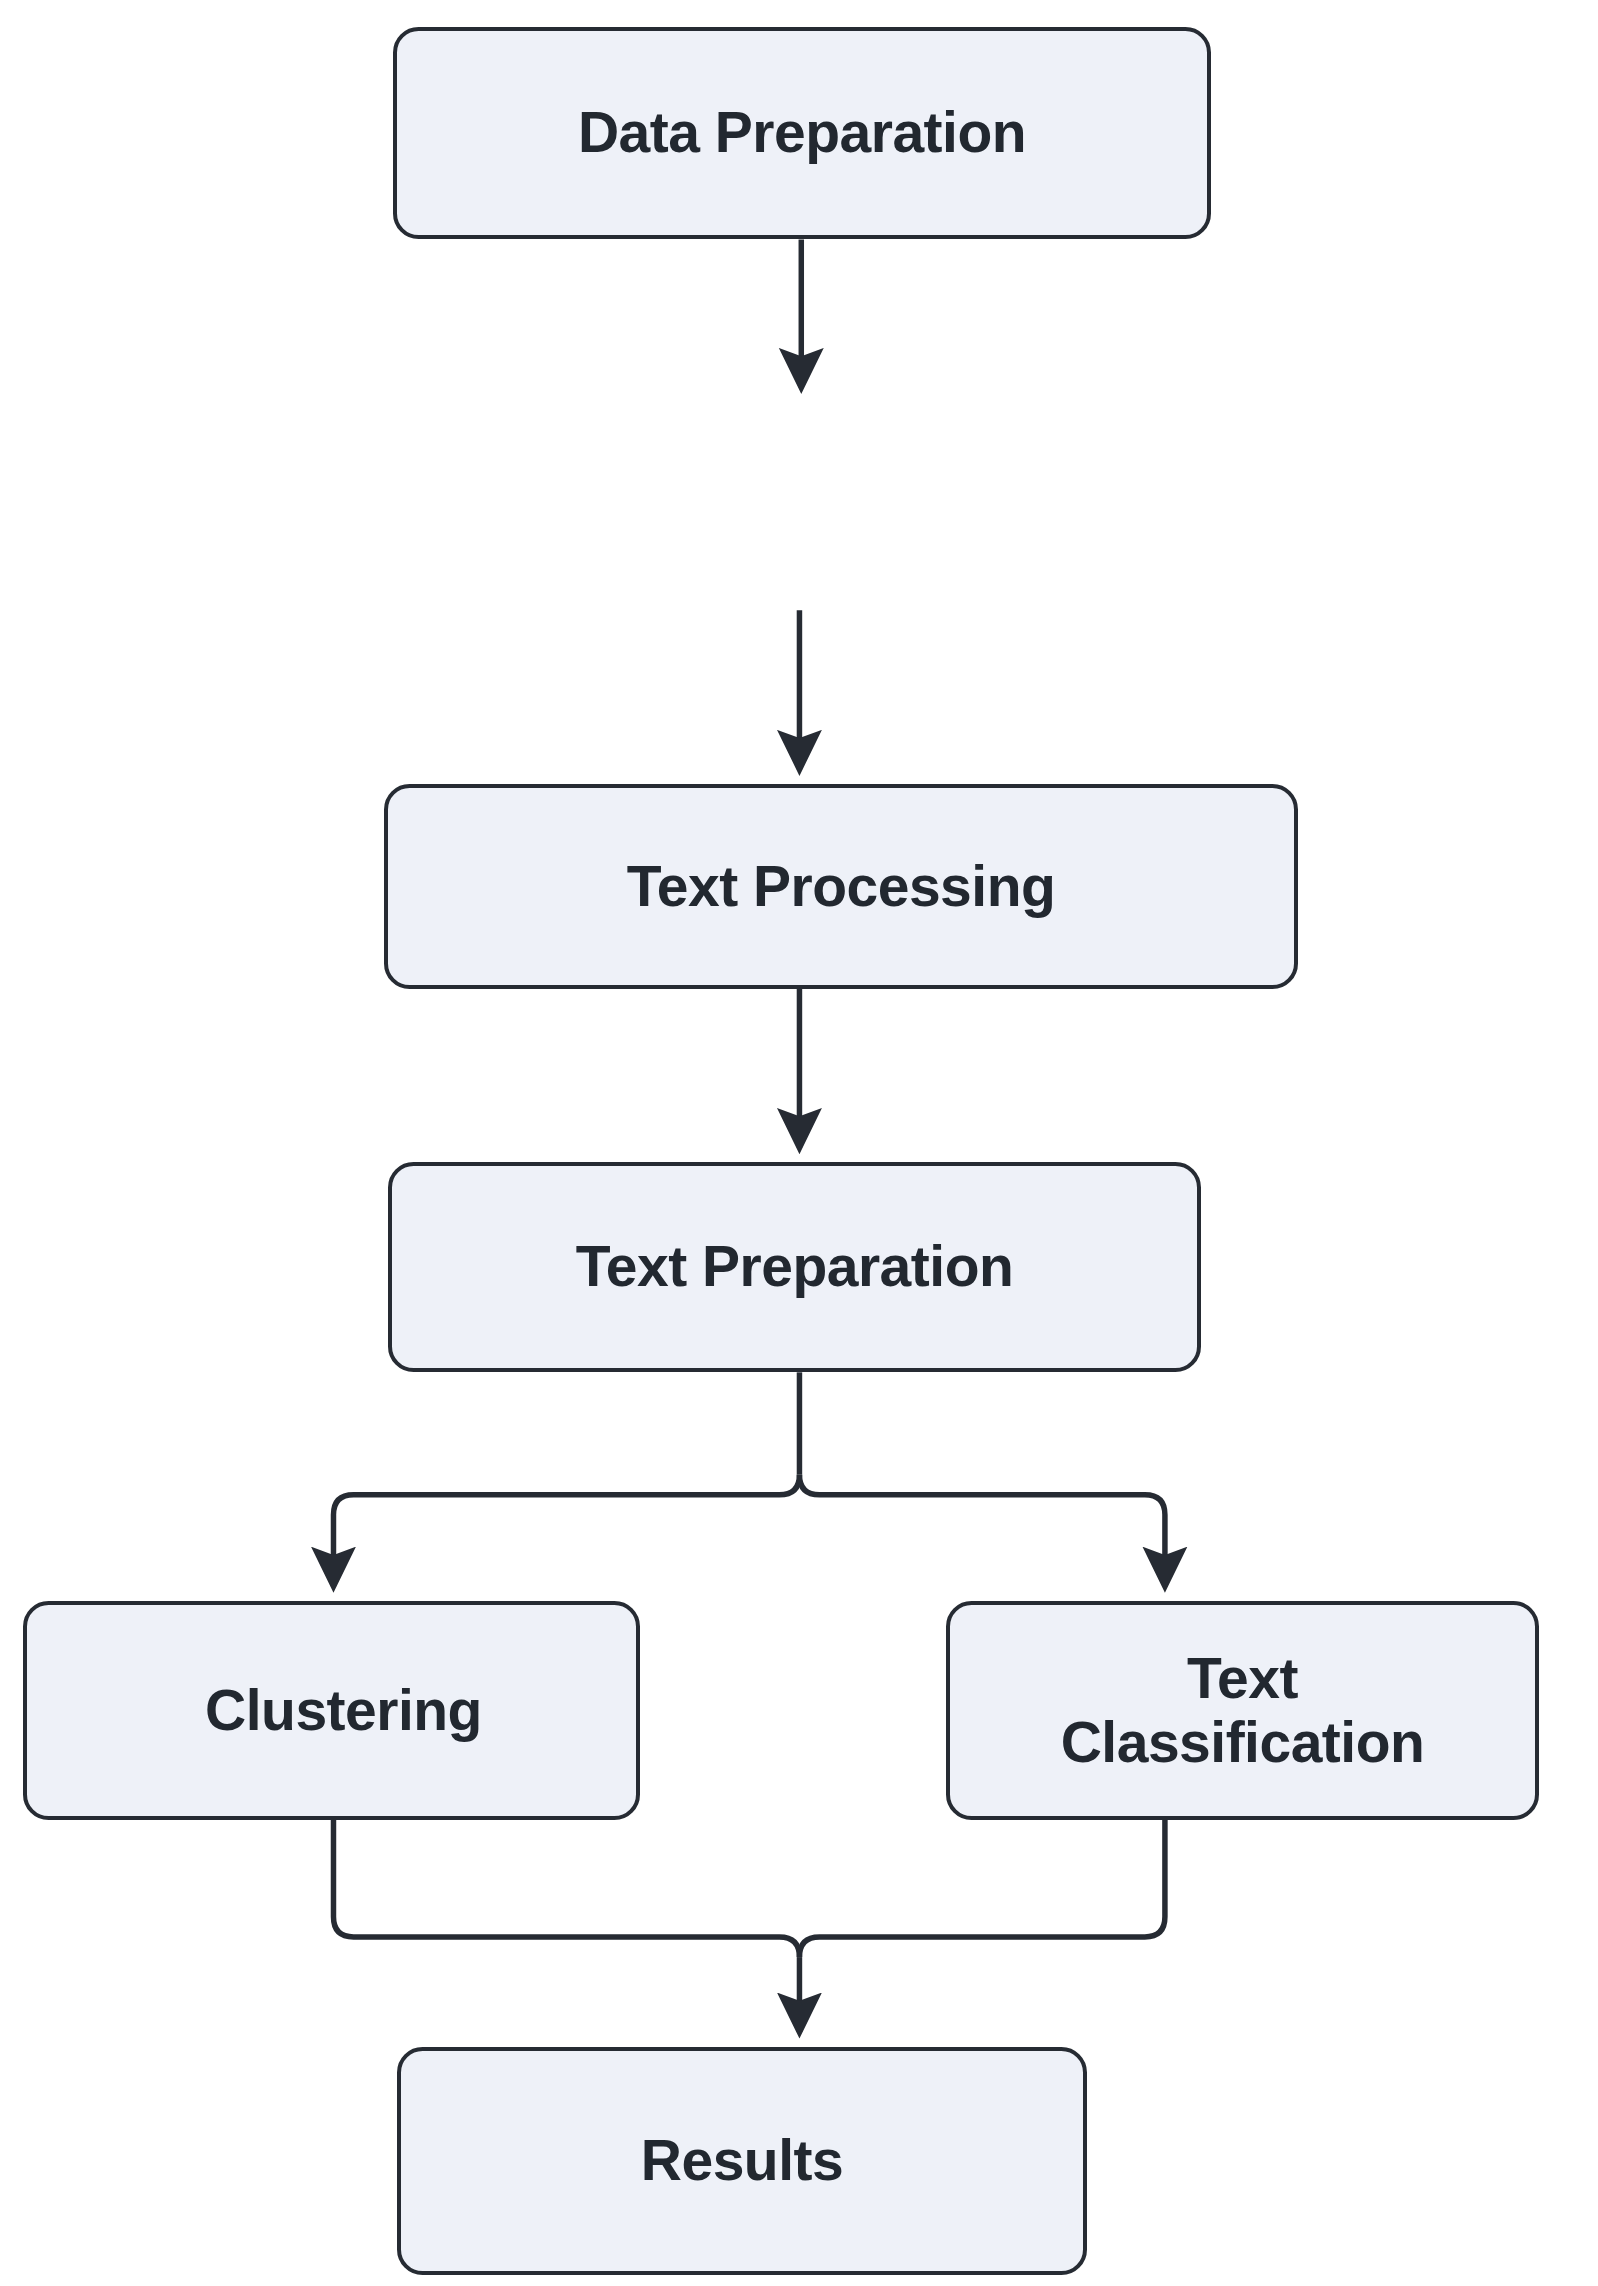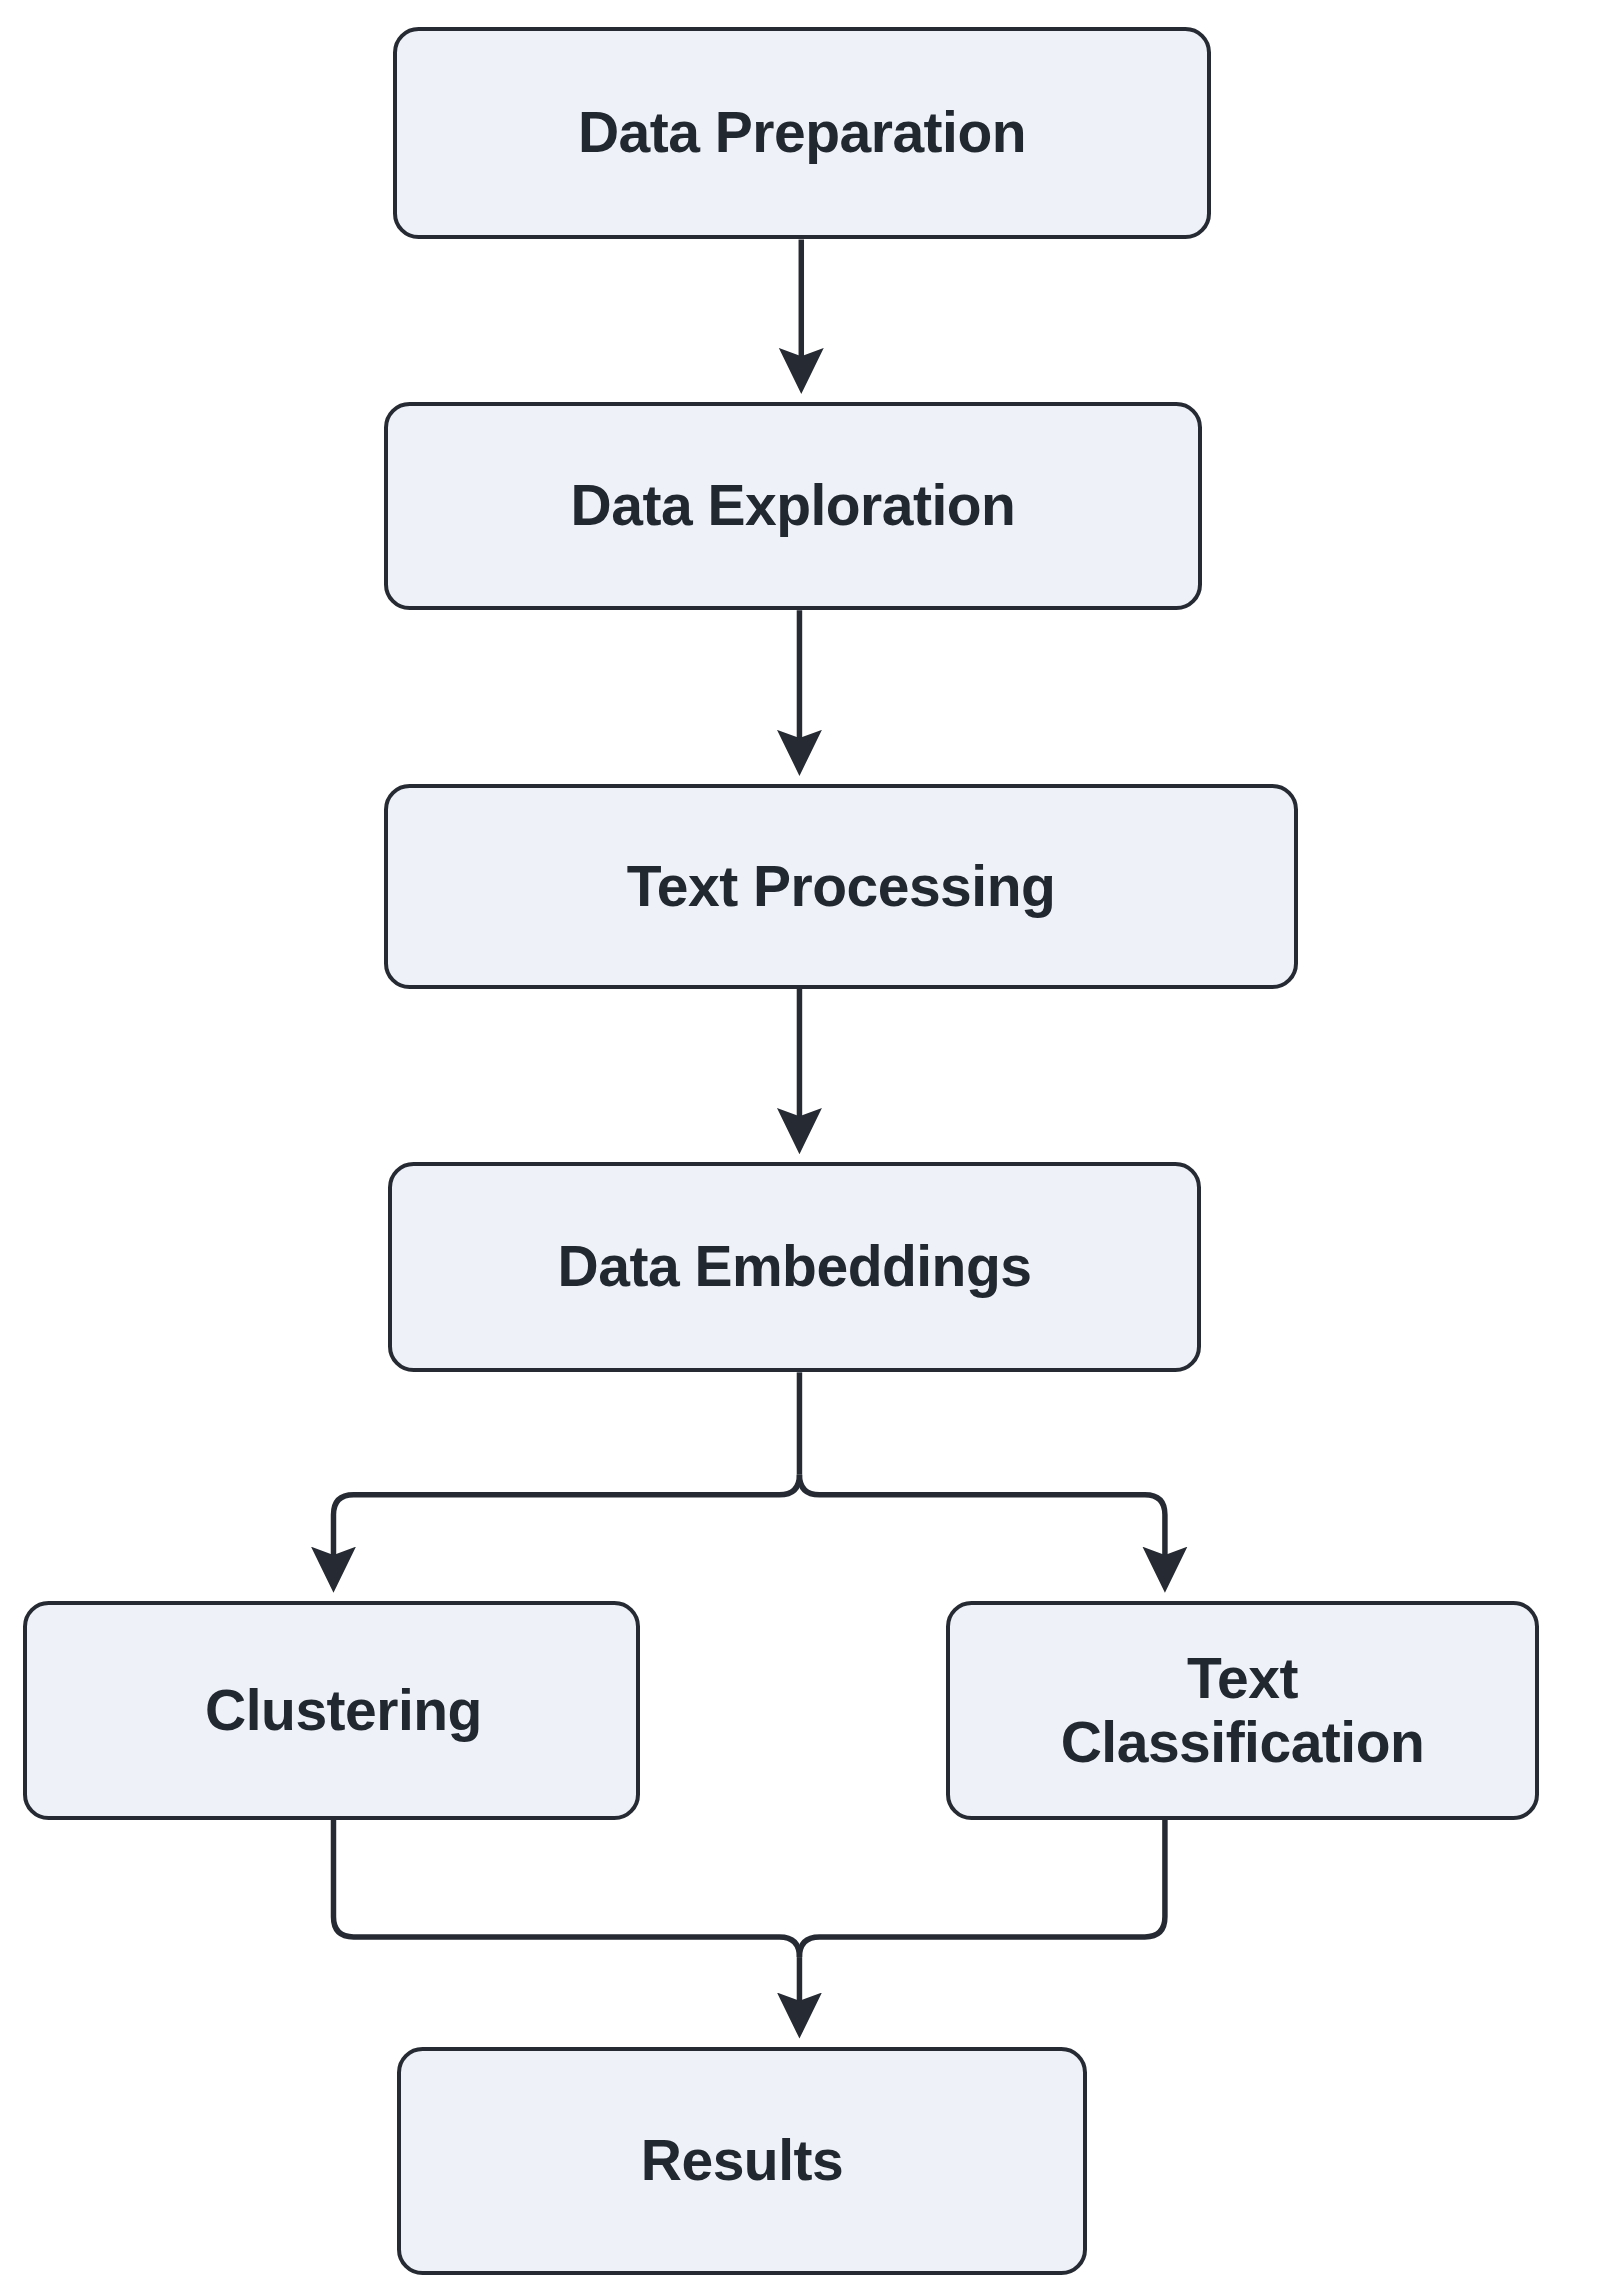--- a/index.html
+++ b/index.html
@@ -88,30 +88,27 @@
       <path d="M 1275,1992 L 1275,2098 Q 1275,2120 1253,2120 L 897,2120 Q 875,2120 875,2142"></path>
 
       <path d="M 875,2142 L 875,2224" marker-end="url(#arrowhead)"></path>
     </g>
   </svg>
 
   <div class="node" id="node-data-preparation">
     <span class="node-label">Data Preparation</span>
   </div>
 
-  <div class="node" id="node-data-exploration">
-    <span class="node-label">Data Exploration</span>
-  </div>
 
   <div class="node" id="node-text-processing">
     <span class="node-label">Text Processing</span>
   </div>
 
   <div class="node" id="node-text-embeddings">
-    <span class="node-label">Data Embeddings</span>
+    <span class="node-label">Text Preparation</span>
   </div>
 
   <div class="node" id="node-clustering">
     <span class="node-label">Clustering</span>
   </div>
 
   <div class="node" id="node-text-classification">
     <span class="node-label">Text
 Classification</span>
   </div>

